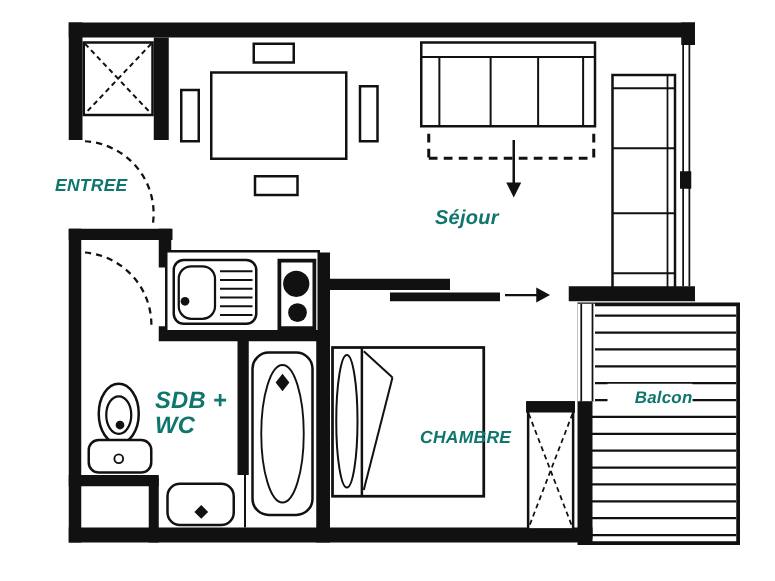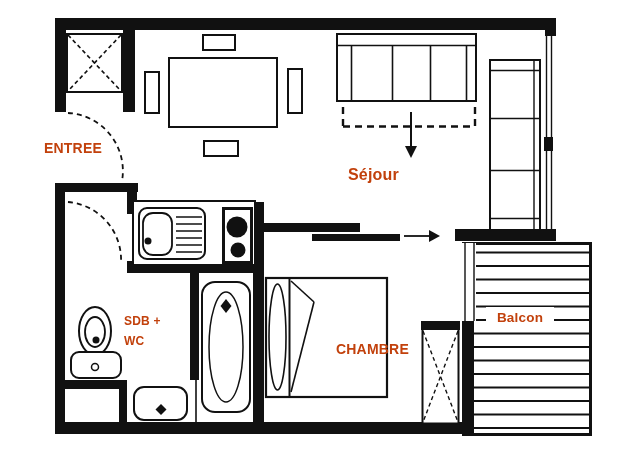--- a/index.html
+++ b/index.html
@@ -2,30 +2,30 @@
 <html><head>
 <meta charset="utf-8">
 <style>
   html,body{margin:0;padding:0;background:#fff;}
   .plan{
     position:relative;width:620px;height:465px;background:#ffffff;
     font-family:"Liberation Sans",sans-serif;overflow:hidden;
   }
   .plan svg{position:absolute;left:0;top:0;z-index:1;}
   .label{
-    position:absolute;z-index:2;font-weight:bold;color:#c2410c;
-    white-space:nowrap;letter-spacing:0.2px;line-height:1;
+    position:absolute;z-index:2;font-weight:bold;color:#0f766e;
+    white-space:nowrap;letter-spacing:0.2px;line-height:1;font-style:italic;
   }
   .label-entree{left:44px;top:141px;font-size:14px;}
   .label-sejour{left:348px;top:167px;font-size:16px;}
-  .label-sdb{left:124px;top:311px;font-size:12px;line-height:20px;}
+  .label-sdb{left:124px;top:311px;font-size:19px;line-height:20px;}
   .label-chambre{left:336px;top:342px;font-size:14px;text-align:center;}
   .label-balcon{
     left:486px;top:307px;width:68px;font-size:13.5px;line-height:21px;
-    text-align:center;background:#ffffff;
+    text-align:right;background:#ffffff;
   }
 </style>
 </head>
 <body>
 
 <div class="plan">
 
 <svg width="620" height="465" viewBox="0 0 620 465">
 
   <g stroke="#111" fill="none">

